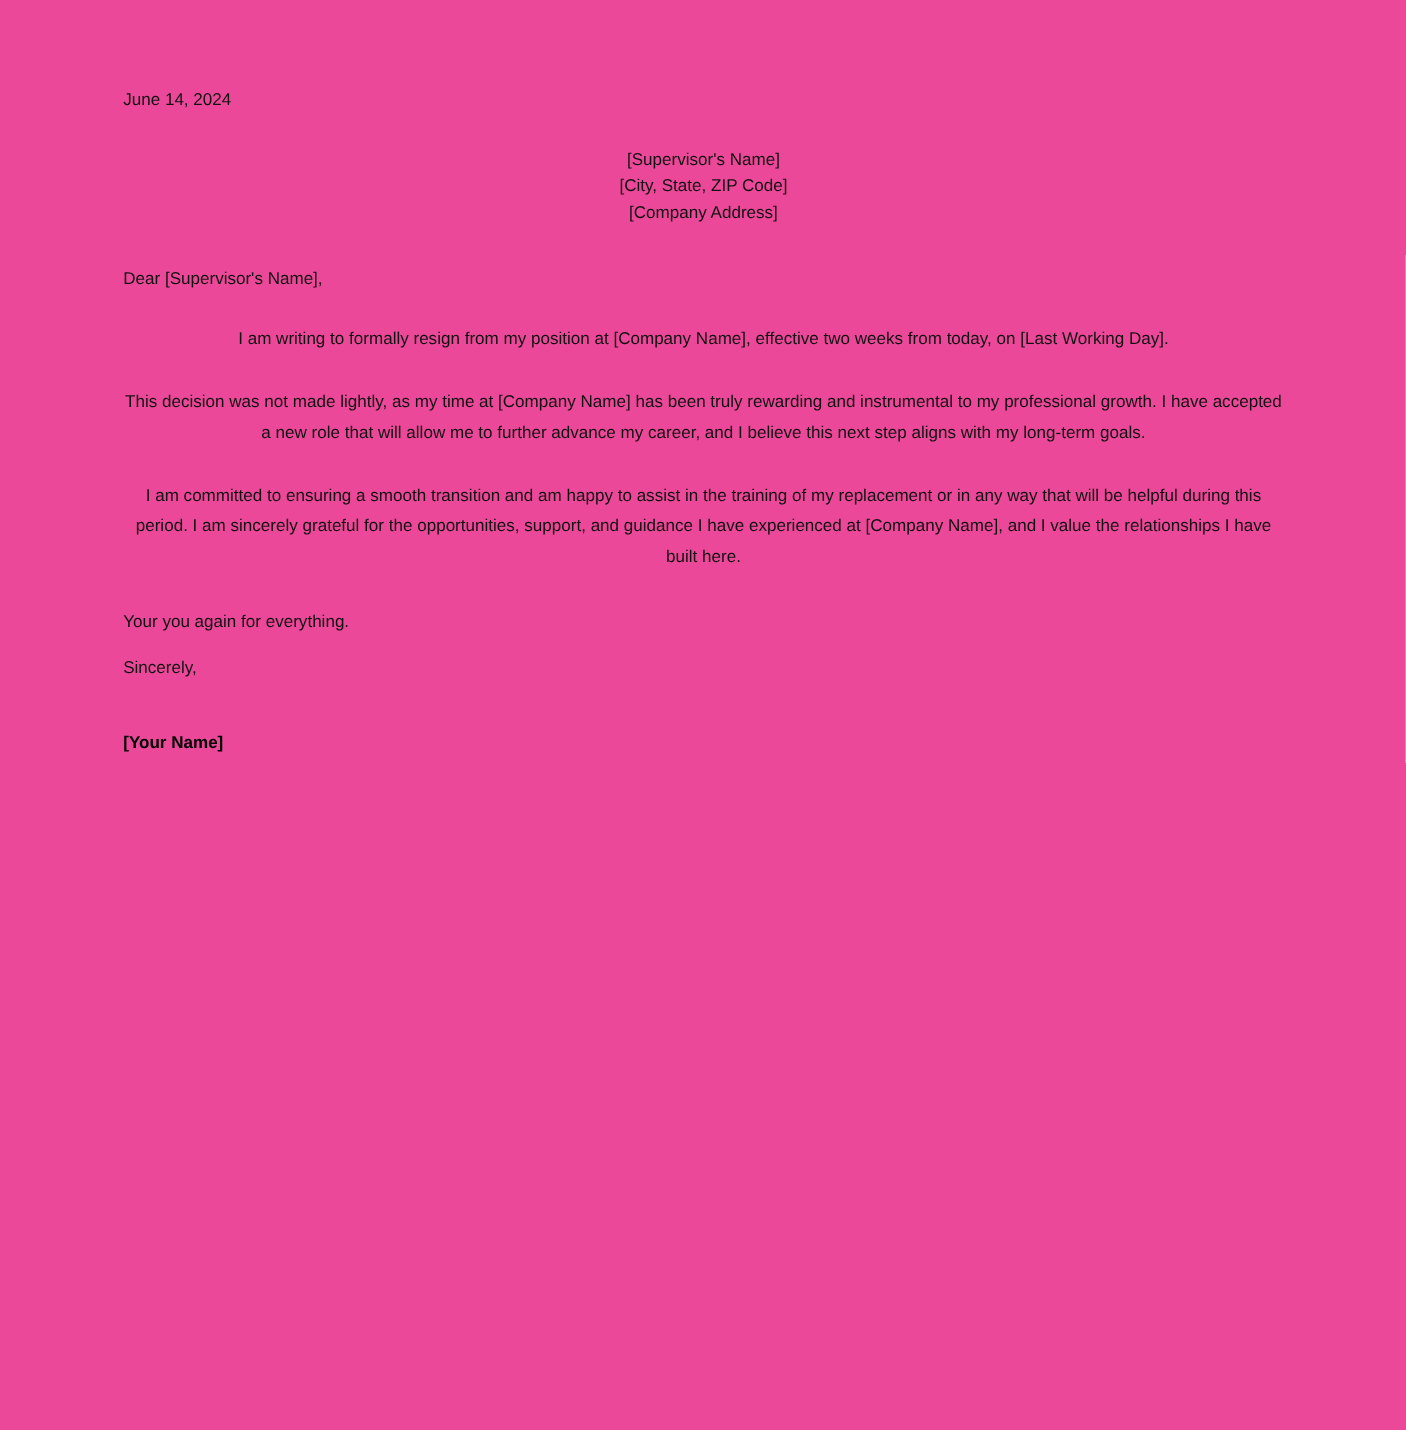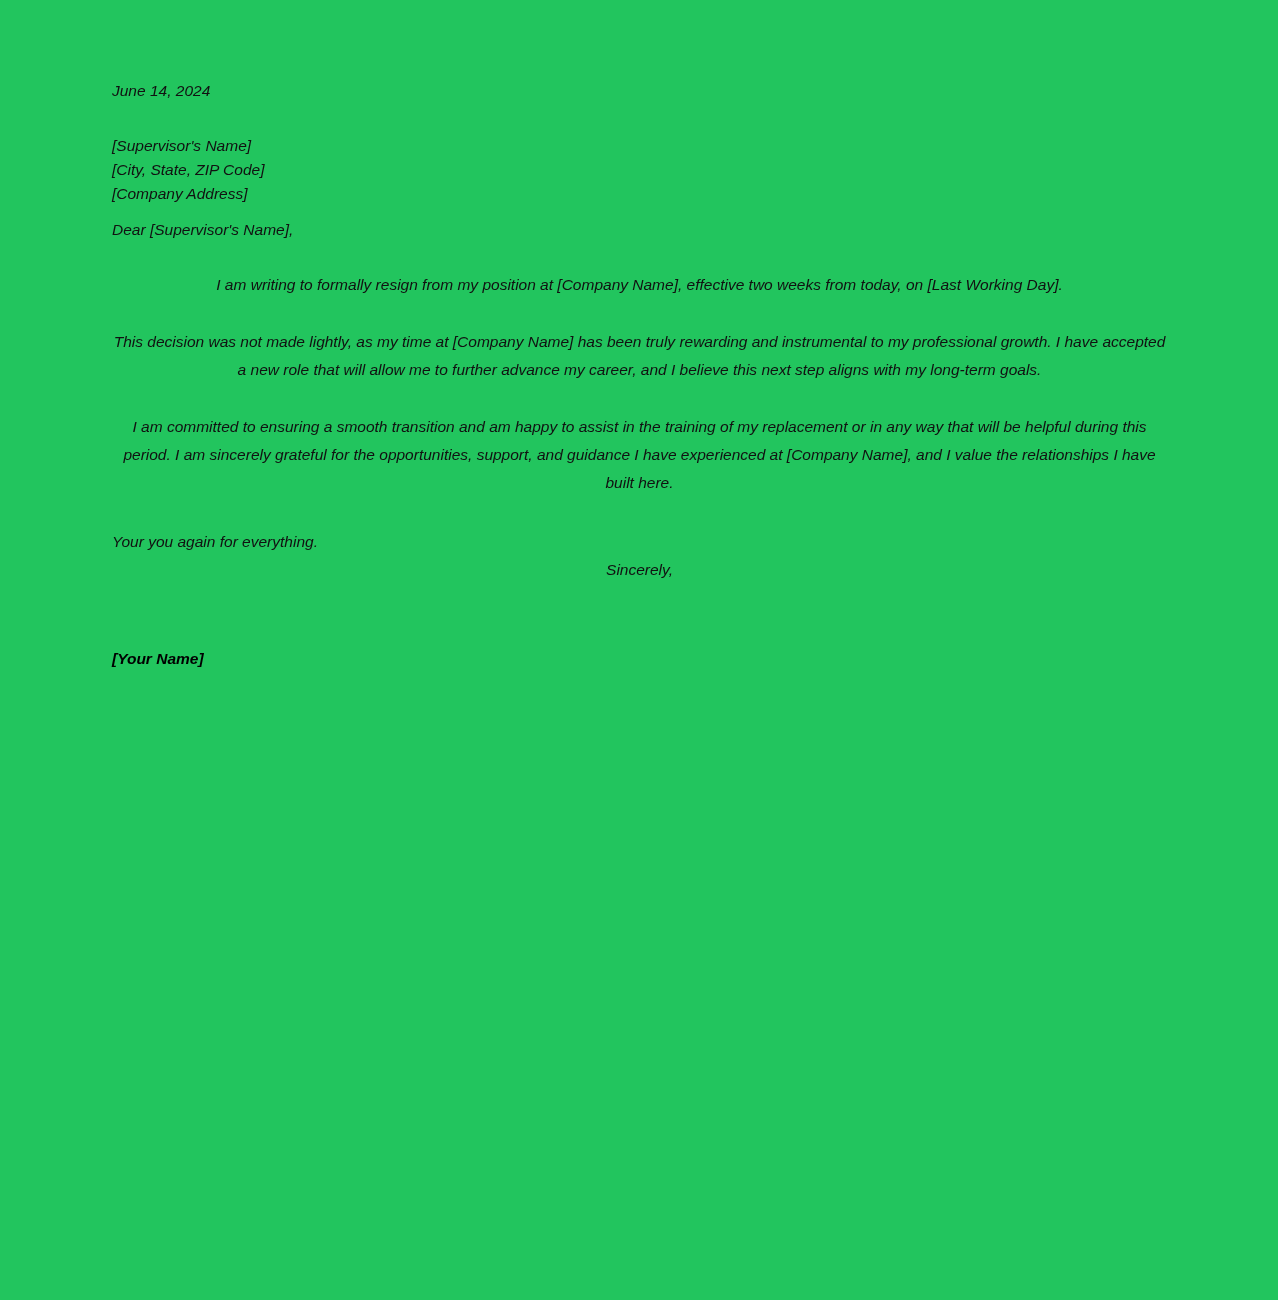--- a/index.html
+++ b/index.html
@@ -14,23 +14,22 @@
     font-family: "Liberation Sans", sans-serif;
     color: #111111;
     -webkit-font-smoothing: antialiased;
     overflow: hidden;
   }
 
   .document {
     position: relative;
     width: 1278px;
     height: 1300px;
-    background: #22c55e;
+    background: #ec4899;
     box-sizing: border-box;
-    font-style: italic;
   }
 
   .letter-body {
     position: absolute;
     left: 112px;
     top: 81px;
     width: 1055px;
   }
 
   .date-line {
@@ -41,24 +40,25 @@
   }
 
   .address-block {
     margin-top: 33px;
   }
   .address-line {
     font-size: 15.5px;
     line-height: 24px;
     color: #111111;
     white-space: pre;
+    text-align: center;
   }
 
   .salutation {
-    margin-top: 12px;
+    margin-top: 36px;
     font-size: 15.5px;
     line-height: 24px;
     color: #111111;
   }
 
   .para {
     margin-top: 29px;
     font-size: 15.5px;
     line-height: 28px;
     color: #111111;
@@ -66,29 +66,28 @@
   }
 
   .closing-thanks {
     margin-top: 31px;
     font-size: 15.5px;
     line-height: 28px;
     color: #111111;
   }
 
   .closing-sincerely {
-    margin-top: 0;
+    margin-top: 14px;
     font-size: 15.5px;
     line-height: 28px;
     color: #111111;
-    text-align: center;
   }
 
   .signature-name {
-    margin-top: 61px;
+    margin-top: 40px;
     font-size: 15.5px;
     line-height: 28px;
     font-weight: bold;
     color: #000000;
   }
 </style>
 </head>
 <body>
 
 <div class="document">

